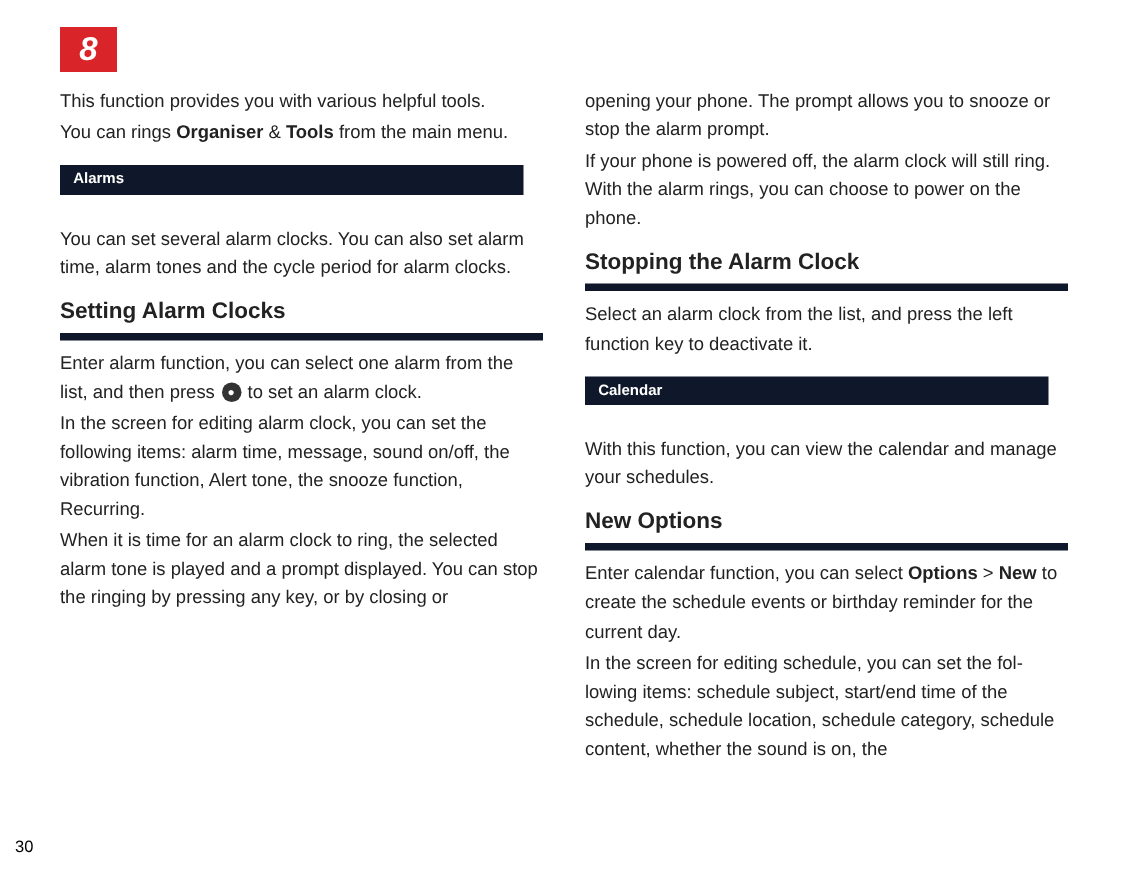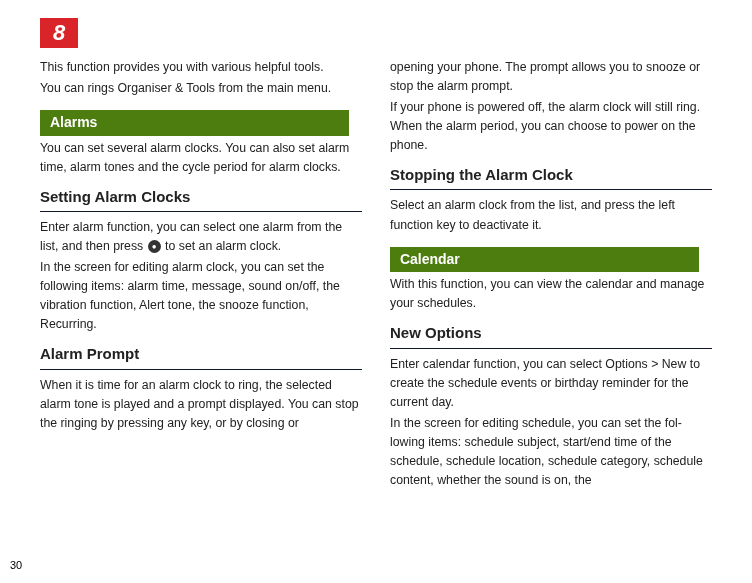--- a/index.html
+++ b/index.html
@@ -42,40 +42,40 @@
     display: flex;
     gap: 28px;
   }
   .col {
     flex: 1;
     font-size: 12.3px;
     line-height: 1.55;
     color: #222;
   }
   .section-label {
-    background: #4d7c0f;
+    background: #0f172a;
     color: #fff;
     font-weight: bold;
-    font-size: 14px;
+    font-size: 10px;
     padding: 2px 6px;
     display: inline-block;
     width: 96%;
     margin-top: 10px;
-    margin-bottom: 3px;
+    margin-bottom: 20px;
   }
   .h2 {
     font-weight: bold;
     font-size: 15px;
     margin-top: 8px;
     padding-bottom: 3px;
-    border-bottom: 1px solid #0f172a;
+    border-bottom: 5px solid #0f172a;
     margin-bottom: 6px;
   }
   .para { margin-bottom: 2px; }
-  .bold { font-weight: normal; margin-top: 44px; }
+  .bold { font-weight: bold; margin-top: 44px; }
   .key-icon {
     display: inline-flex;
     vertical-align: middle;
     width: 13px;
     height: 13px;
     border-radius: 50%;
     background: #333;
     color: #fff;
     font-size: 8px;
     align-items: center;
@@ -110,27 +110,26 @@
 
       <div class="section-label">&nbsp;<span>Alarms</span></div>
       <p class="para">You can set several alarm clocks. You can also set alarm time, alarm tones and the cycle period for alarm clocks.</p>
 
       <div class="h2">Setting Alarm Clocks</div>
       <p class="para">
         <span>Enter alarm function, you can select one alarm from the list, and then press </span><span class="key-icon">●</span><span> to set an alarm clock.</span>
       </p>
       <p class="para">In the screen for editing alarm clock, you can set the following items: alarm time, message, sound on/off, the vibration function, Alert tone, the snooze function, Recurring.</p>
 
-      <div class="h2">Alarm Prompt</div>
       <p class="para">When it is time for an alarm clock to ring, the selected alarm tone is played and a prompt displayed. You can stop the ringing by pressing any key, or by closing or</p>
     </div>
 
     <div class="col">
       <p class="para">opening your phone. The prompt allows you to snooze or stop the alarm prompt.</p>
-      <p class="para">If your phone is powered off, the alarm clock will still ring. When the alarm period, you can choose to power on the phone.</p>
+      <p class="para">If your phone is powered off, the alarm clock will still ring. With the alarm rings, you can choose to power on the phone.</p>
 
       <div class="h2">Stopping the Alarm Clock</div>
       <p class="para">Select an alarm clock from the list, and press the left function key to deactivate it.</p>
 
       <div class="section-label">&nbsp;<span>Calendar</span></div>
       <p class="para">With this function, you can view the calendar and manage your schedules.</p>
 
       <div class="h2">New Options</div>
       <p class="para">
         <span>Enter calendar function, you can select </span><span class="bold">Options</span><span> &gt; </span><span class="bold">New</span><span> to create the schedule events or birthday reminder for the current day.</span>

